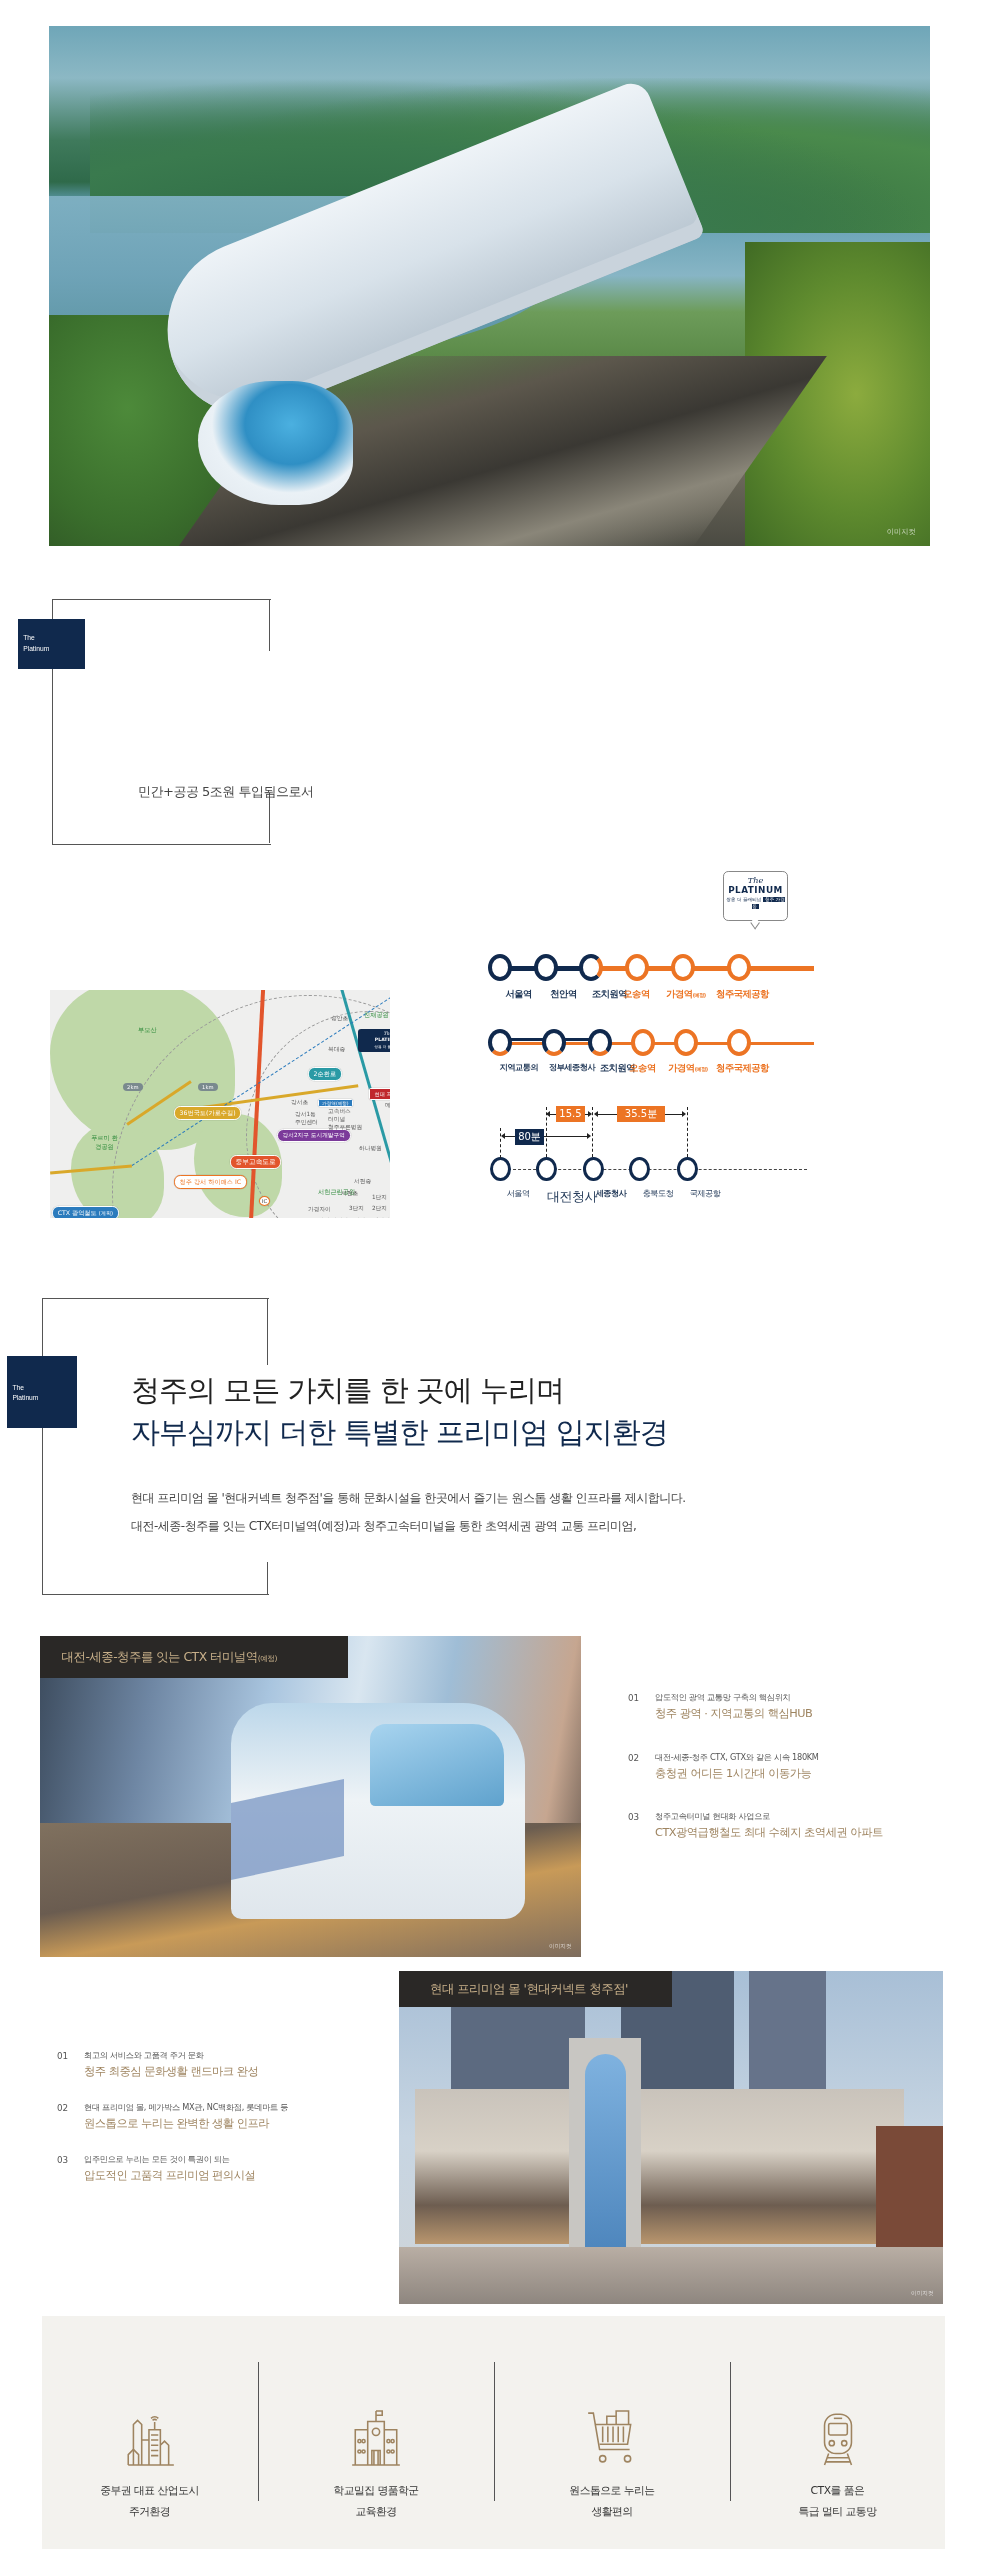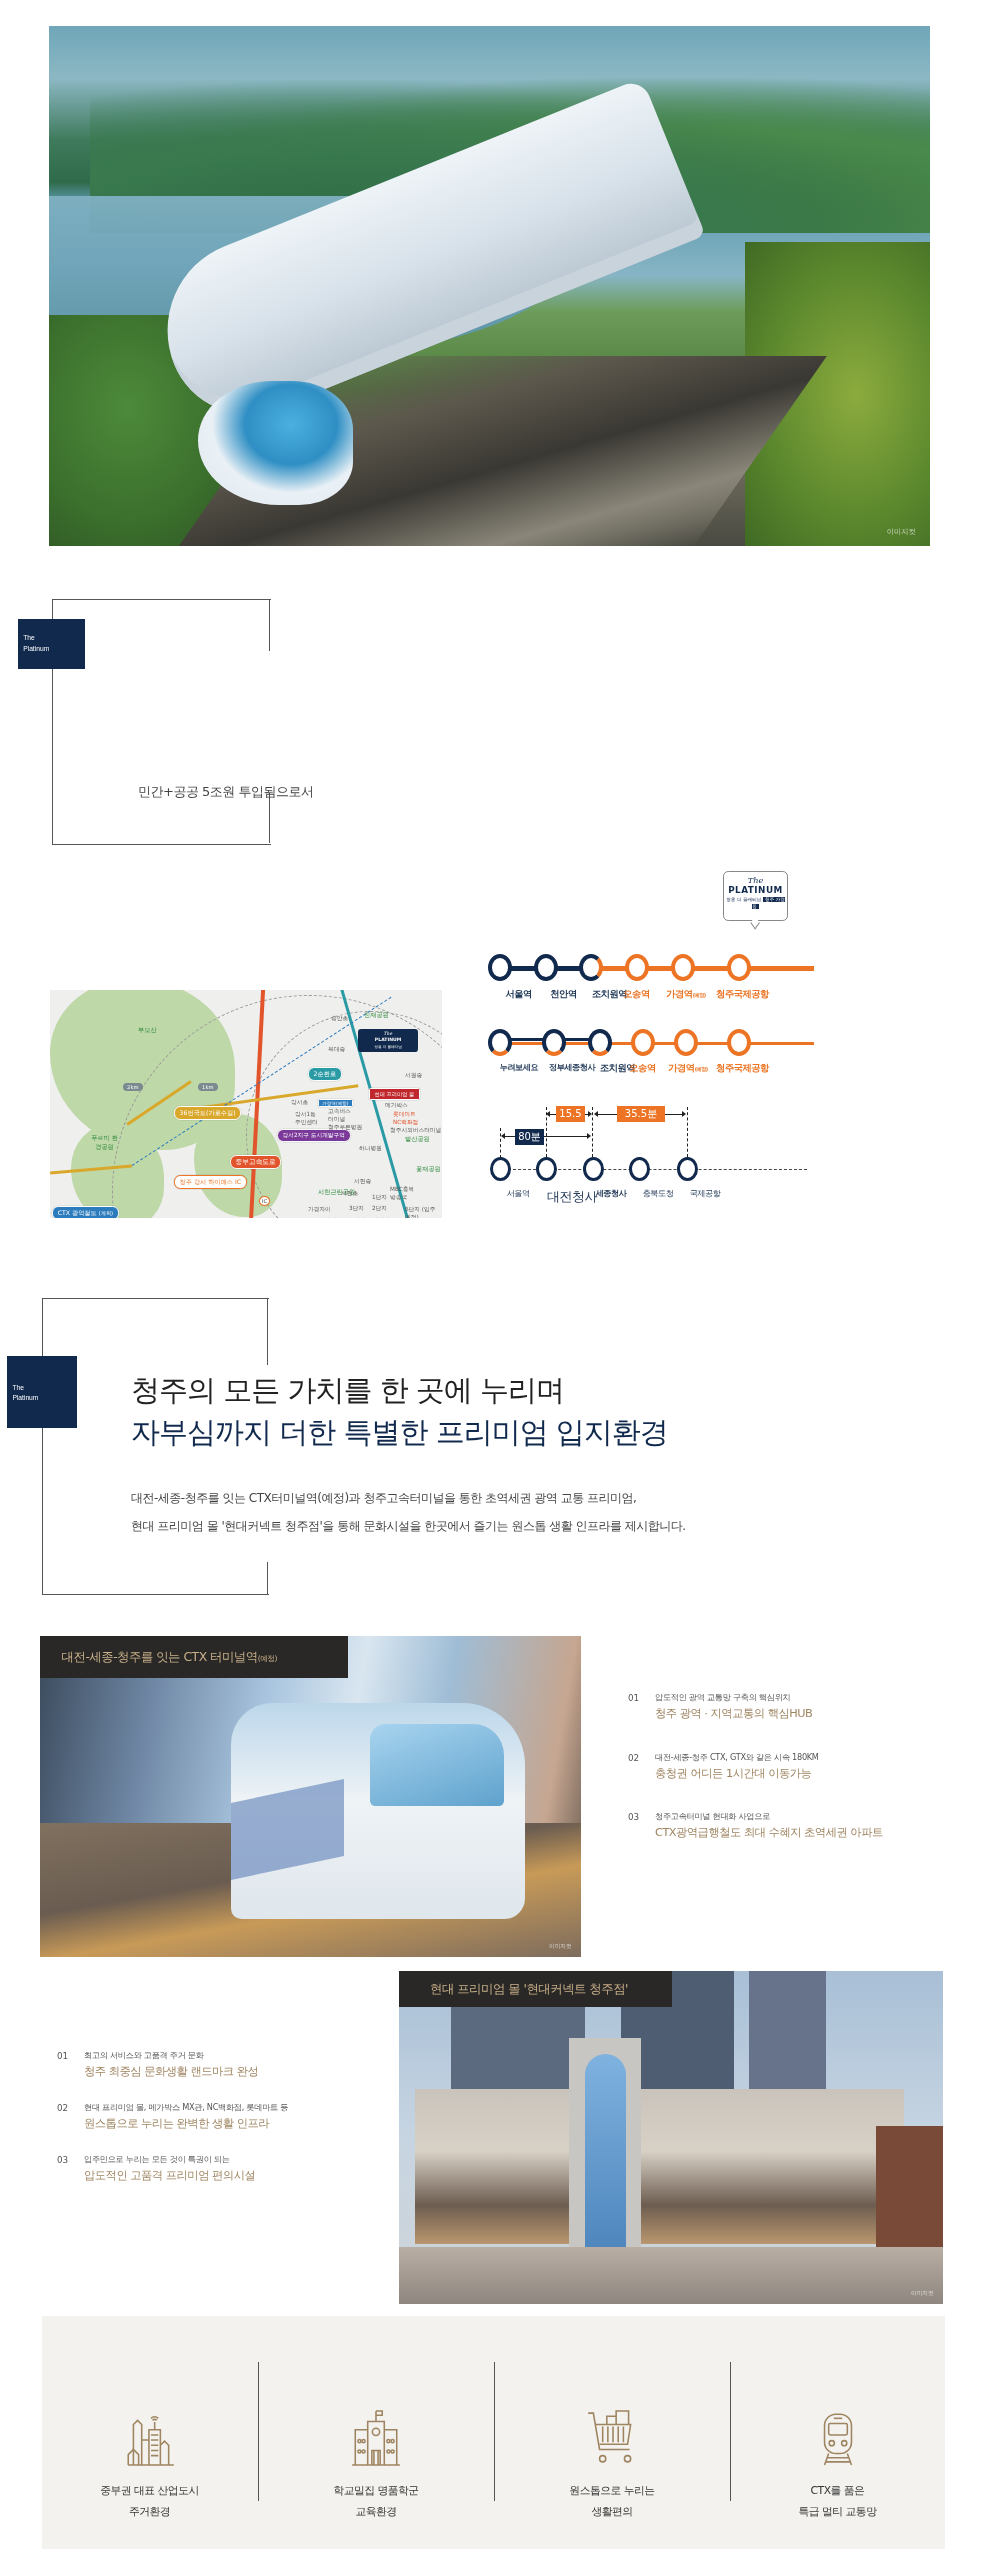--- a/index.html
+++ b/index.html
@@ -41,21 +41,21 @@
 
   .title1 { font-family:"DejaVu Serif","Liberation Serif",serif; font-size:30px; line-height:34px; letter-spacing:-1px; }
   .title1 .l1 { color:#222; }
   .title1 .l2 { color:#10294d; }
   .title2 { font-family:"DejaVu Sans","Liberation Sans",sans-serif; font-size:29px; line-height:42px; letter-spacing:-1px; }
   .title2 .l1 { color:#222; }
   .title2 .l2 { color:#10294d; }
   .body-txt { color:#444; font-size:13px; line-height:28px; letter-spacing:-0.5px; }
 
   
-  .map { left:50px; top:990px; width:392px; height:228px; overflow:hidden; background:#efefee; }
+  .map { left:50px; top:990px; width:328px; height:228px; overflow:hidden; background:#efefee;padding-left:12px; }
   .map .green { position:absolute; background:#bfd8a8; border-radius:45% 55% 40% 60%; }
   .map .road { position:absolute; }
   .map .lbl { position:absolute; font-size:5.7px; color:#555; white-space:nowrap; }
   .map .pill { position:absolute; font-size:6.2px; color:#fff; padding:1.5px 4.6px; border-radius:6.2px; white-space:nowrap; border:1px solid #fff; box-shadow:0 0 0 0.5px rgba(0,0,0,.1); }
   .map .dist { position:absolute; background:#7a8a8e; color:#fff; font-size:5.2px; padding:1px 4.1px; border-radius:5.2px; }
   .map .circ { position:absolute; border:0.5px dashed #999; border-radius:50%; }
   .map .green-lbl { position:absolute; font-size:6.2px; color:#2e8a3a; white-space:nowrap; }
   .map .plat { position:absolute; background:#10294d; color:#fff; font-size:4.6px; text-align:center; border-radius:3.1px; padding:2.1px 4.1px; line-height:6.2px; }
 
   
@@ -231,21 +231,21 @@
   <div class="slbl or" style="left:237px;top:117px;width:57px;">청주국제공항</div>
 
   <div class="seg" style="left:23px;top:167px;width:98px;height:3.1px;background:#10294d;"></div>
   <div class="seg" style="left:23px;top:171px;width:314px;height:3.1px;background:#ec7424;"></div>
   <div class="st" style="left:11.3px;top:158px;border-bottom-color:#ec7424;border-left-color:#10294d;"></div>
   <div class="st" style="left:65px;top:158px;border-bottom-color:#ec7424;"></div>
   <div class="st" style="left:111px;top:158px;border-bottom-color:#ec7424;"></div>
   <div class="st or" style="left:154px;top:158px;"></div>
   <div class="st or" style="left:197px;top:158px;"></div>
   <div class="st or" style="left:250px;top:158px;"></div>
-  <div class="slbl nv" style="left:-3.1px;top:191px;width:54px;font-size:8.2px;">누려보세요</div>
+  <div class="slbl nv" style="left:-3.1px;top:191px;width:54px;font-size:8.2px;">지역교통의</div>
   <div class="slbl nv" style="left:50px;top:191px;width:54px;font-size:8.2px;">정부세종청사</div>
   <div class="slbl nv" style="left:101px;top:191px;width:43px;">조치원역</div>
   <div class="slbl or" style="left:145px;top:191px;width:41px;">오송역</div>
   <div class="slbl or" style="left:185px;top:191px;width:52px;"><span>가경역</span><small>(예정)</small></div>
   <div class="slbl or" style="left:237px;top:191px;width:57px;">청주국제공항</div>
 
   <div class="hdash" style="left:26px;top:298px;width:304px;"></div>
   <div class="st" style="left:13px;top:286px;width:20.6px;height:24px;border-width:3.1px;"></div>
   <div class="st" style="left:59px;top:286px;width:20.6px;height:24px;border-width:3.1px;"></div>
   <div class="st" style="left:106px;top:286px;width:20.6px;height:24px;border-width:3.1px;"></div>
@@ -273,22 +273,22 @@
 <div class="abs frame-rb" style="left:267px;top:1562px;height:32px;"></div>
 <div class="abs badge" style="left:7.2px;top:1356px;width:70px;height:72px;padding-top:27px;">
   <span>The</span>
   <span>Platinum</span>
 </div>
 <div class="abs title2" style="left:131px;top:1369px;">
   <div class="l1">청주의 모든 가치를 한 곳에 누리며</div>
   <div class="l2">자부심까지 더한 특별한 프리미엄 입지환경</div>
 </div>
 <div class="abs body-txt" style="left:131px;top:1484px;font-size:12px;">
+  <div>현대 프리미엄 몰 '현대커넥트 청주점'을 통해 문화시설을 한곳에서 즐기는 원스톱 생활 인프라를 제시합니다.</div>
   <div>대전-세종-청주를 잇는 CTX터미널역(예정)과 청주고속터미널을 통한 초역세권 광역 교통 프리미엄,</div>
-  <div>현대 프리미엄 몰 '현대커넥트 청주점'을 통해 문화시설을 한곳에서 즐기는 원스톱 생활 인프라를 제시합니다.</div>
 </div>
 
 <div class="abs photo-train">
   <div class="plat"></div>
   <div class="tr"></div>
   <div class="stripe"></div>
   <div class="win"></div>
   <div class="wm2">이미지컷</div>
 </div>
 <div class="cap" style="left:40px;top:1636px;width:308px;height:42px;line-height:42px;">

